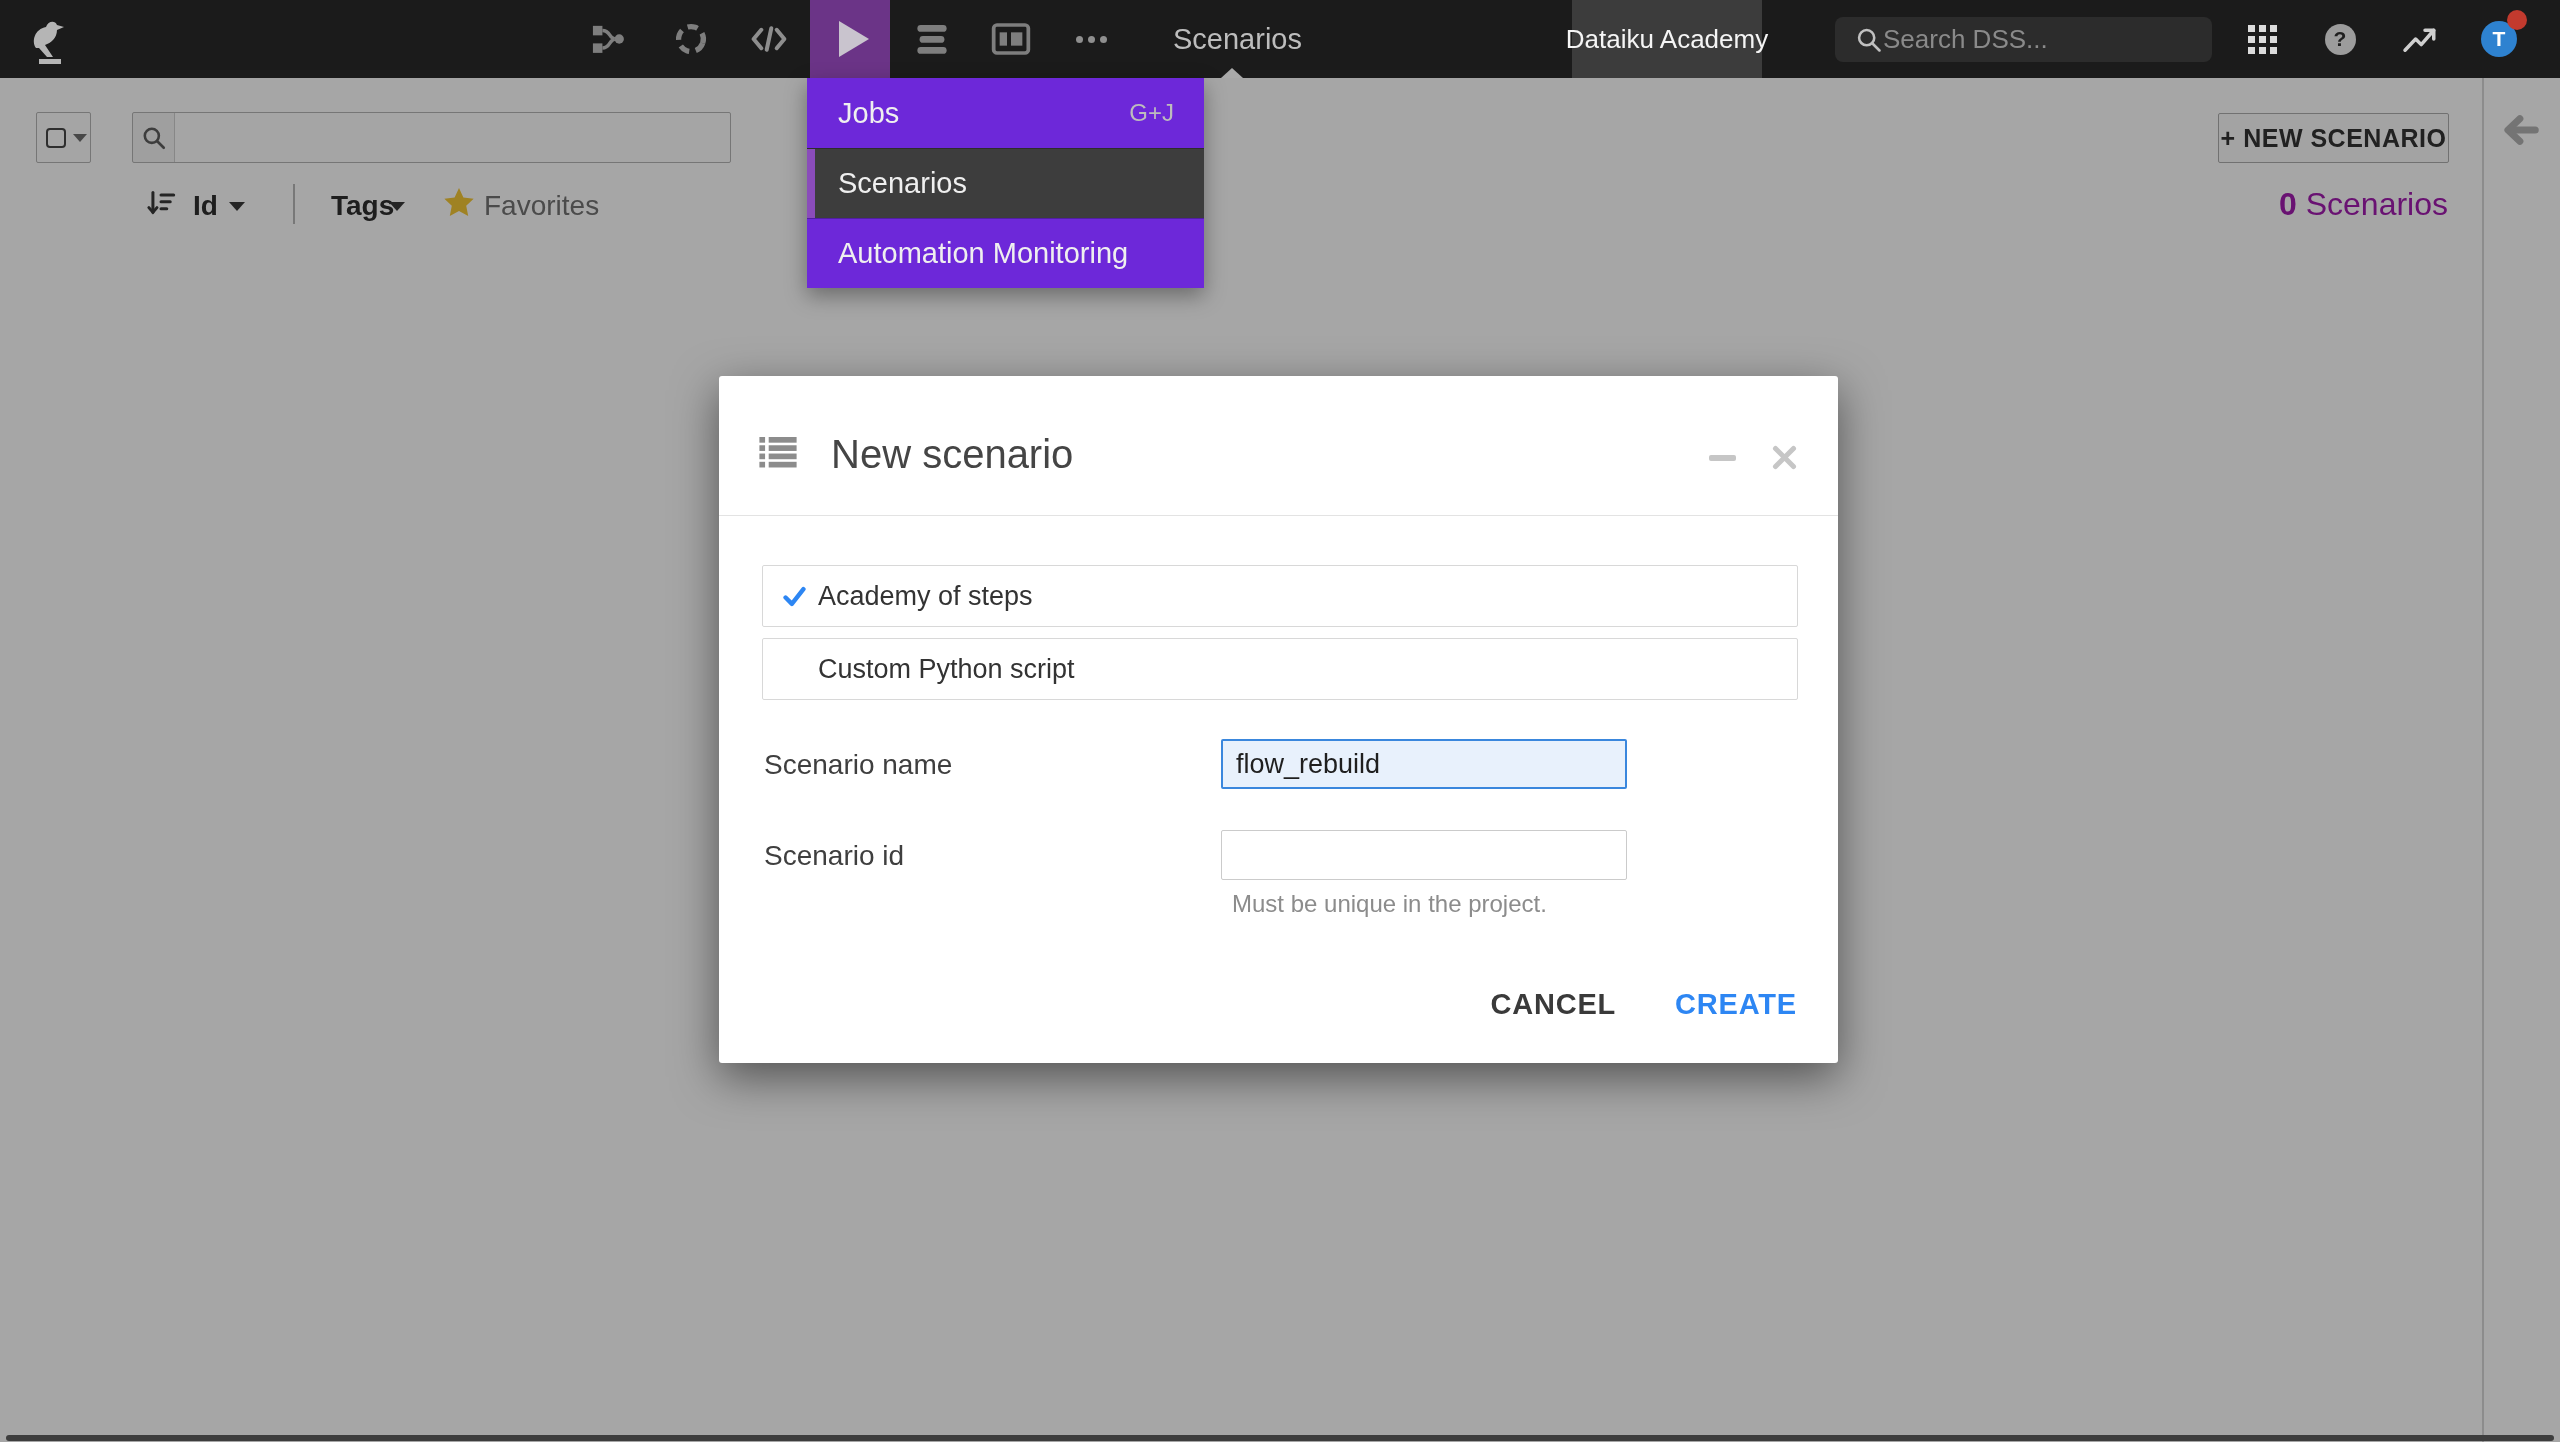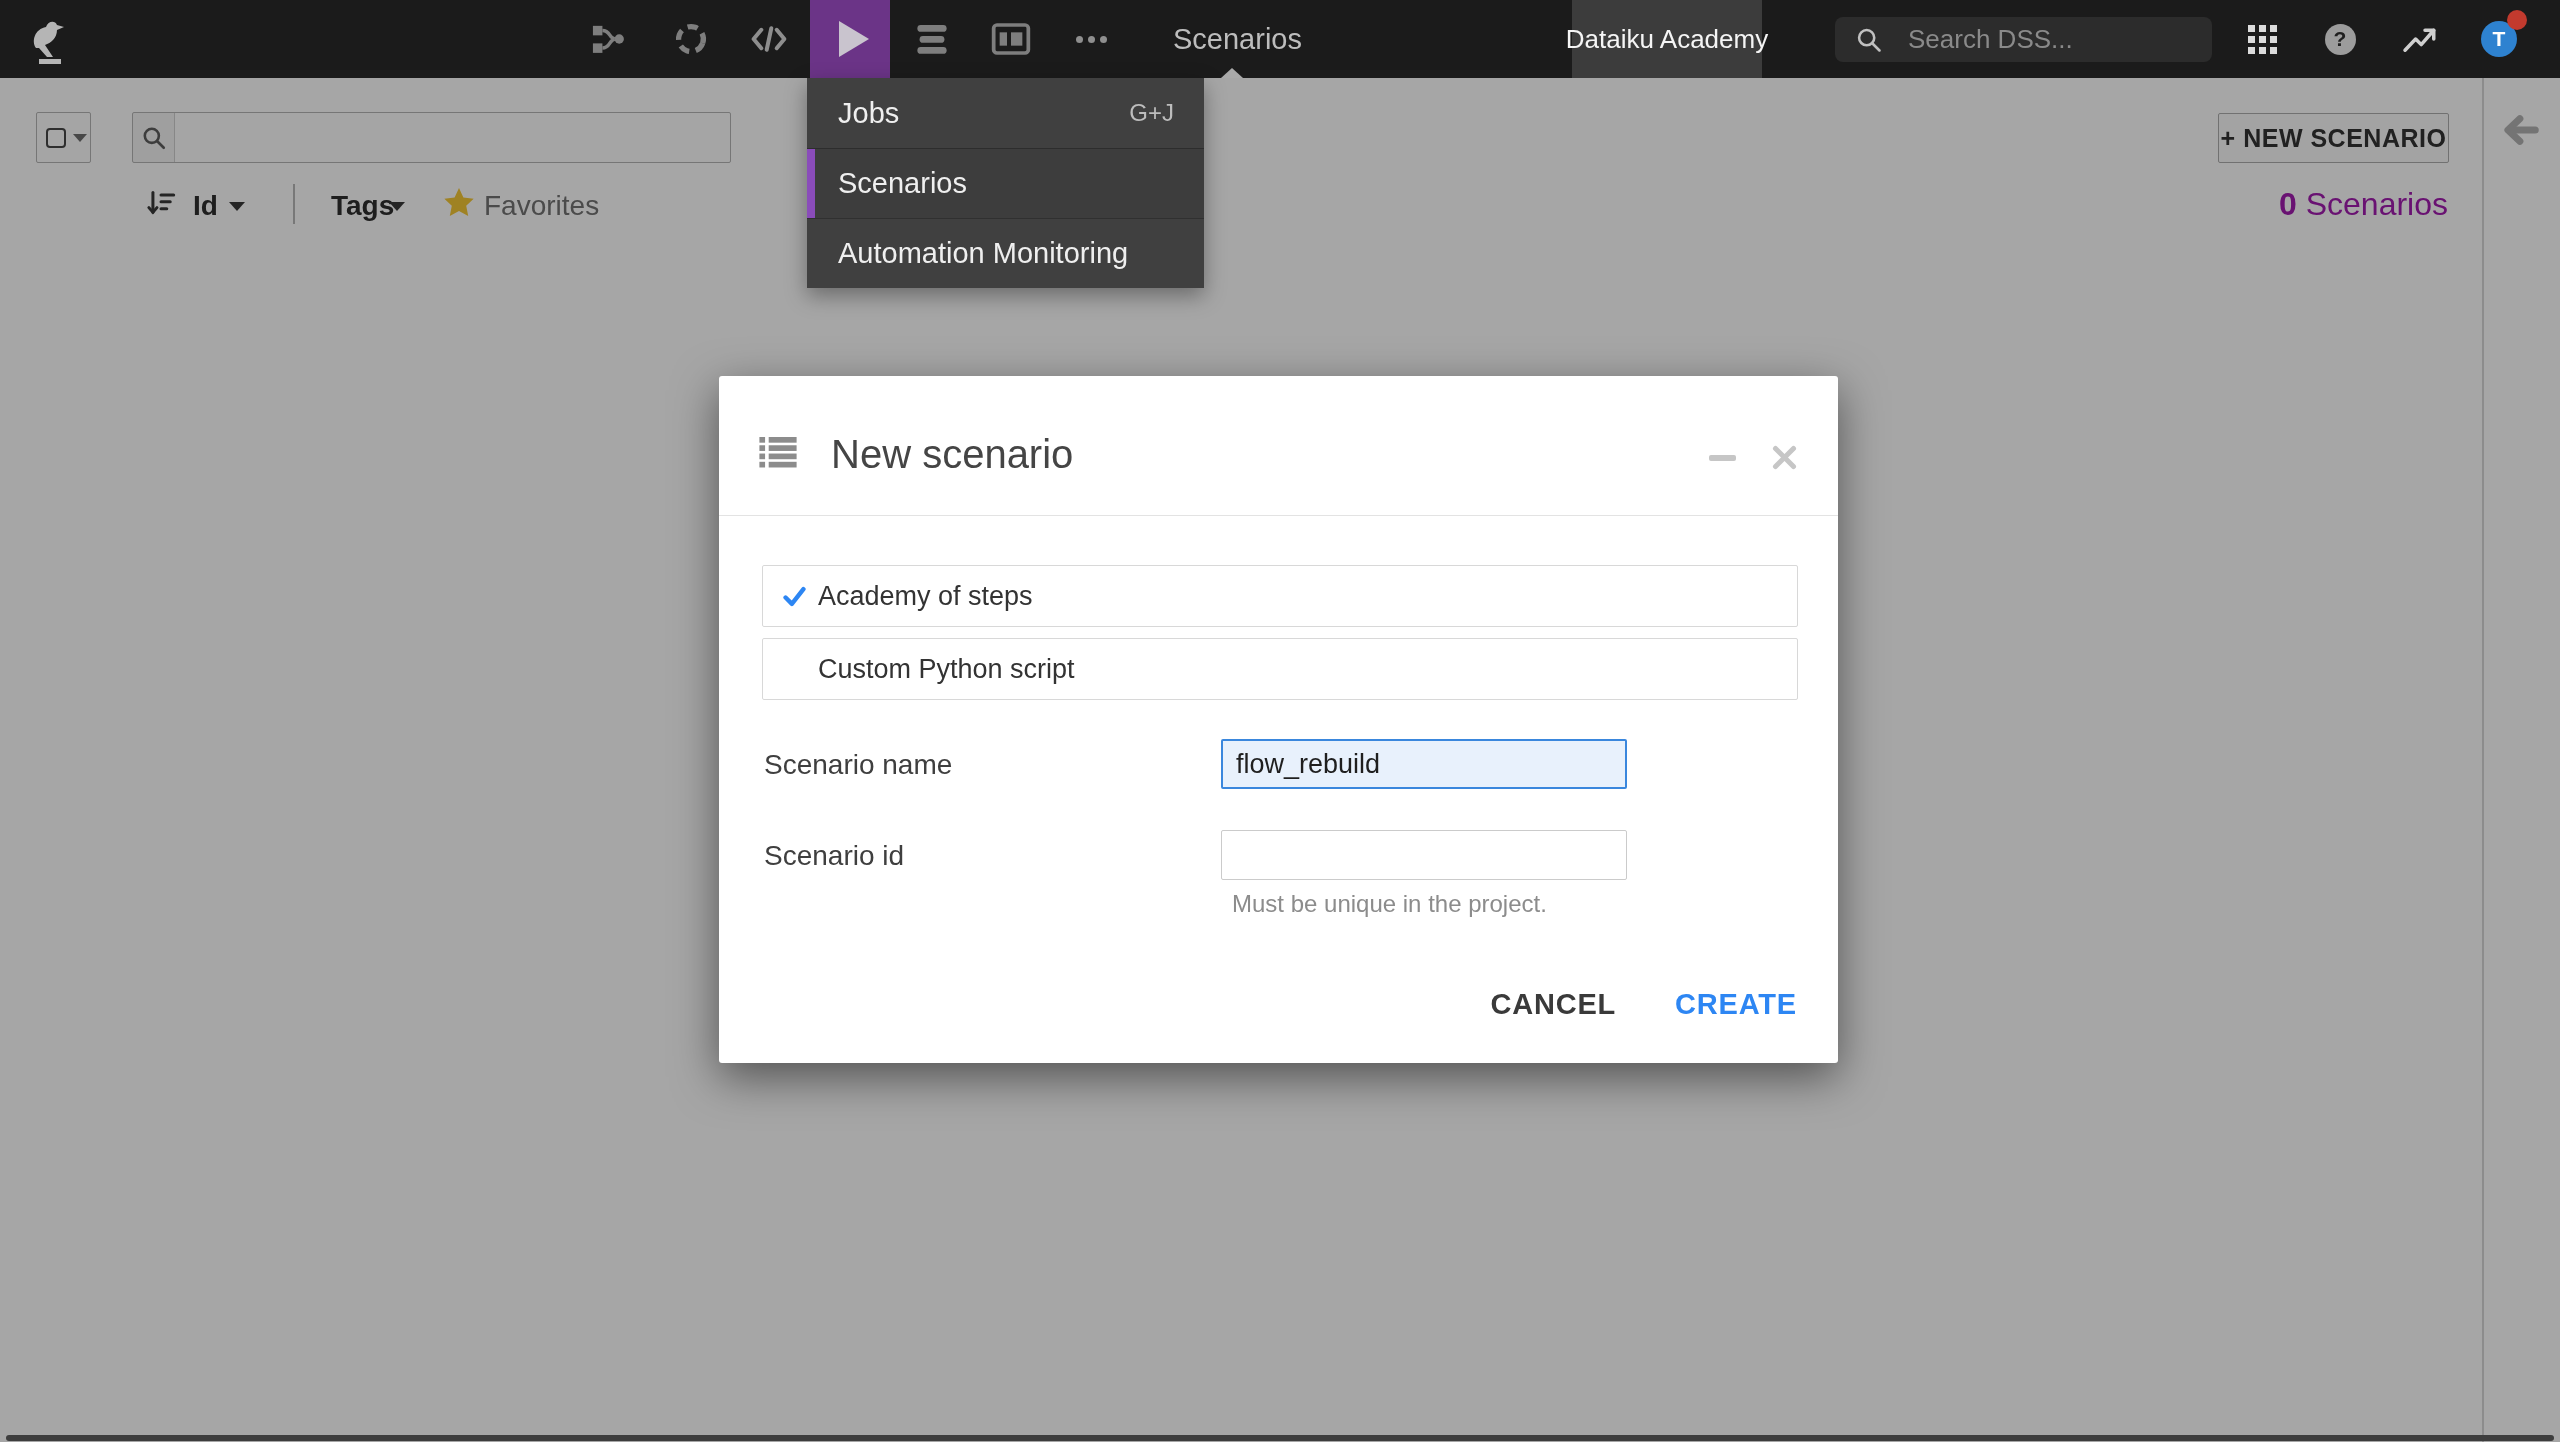--- a/index.html
+++ b/index.html
@@ -19,21 +19,21 @@
   .play-tri { width:0; height:0; border-left:30px solid #c9c4ce; border-top:18px solid transparent; border-bottom:18px solid transparent; margin-left:8px; }
   .tb-icon.jobs { left:904px; }
   .tb-icon.dash { left:983px; }
   .dots { position:absolute; left:1071px; top:0; height:78px; width:40px; display:flex; align-items:center; justify-content:center; gap:5px; cursor:pointer; }
   .dots i { width:7px; height:7px; border-radius:50%; background:#8f8f8f; }
   .nav-current { position:absolute; left:1173px; top:0; height:78px; line-height:78px; font-size:29px; color:#bdbdbd; white-space:nowrap; }
   .nav-caret { position:absolute; left:1221px; top:68px; width:0; height:0; border-left:11px solid transparent; border-right:11px solid transparent; border-bottom:10px solid #a9a9a9; }
   .academy { position:absolute; left:1572px; top:0; width:190px; height:78px; background:#3c3c3c; color:#f5f5f5; font-size:26px; display:flex; align-items:center; justify-content:center; cursor:pointer; white-space:nowrap; }
   .dss-search { position:absolute; left:1835px; top:17px; width:377px; height:45px; background:#2c2c2c; border-radius:8px; display:flex; align-items:center; }
   .dss-search svg { margin-left:20px; flex:none; }
-  .dss-search input { background:transparent; border:none; outline:none; color:#eab308; font-size:26px; margin-left:25px; width:280px; font-family:inherit; }
+  .dss-search input { background:transparent; border:none; outline:none; color:#eab308; font-size:26px; margin-left:0; width:280px; font-family:inherit; }
   .dss-search input::placeholder { color:#8a8a8a; }
   .tb-right-icon { position:absolute; top:0; height:78px; width:44px; display:flex; align-items:center; justify-content:center; cursor:pointer; }
   .grid-i { left:2240px; }
   .help-i { left:2318px; }
   .help-circle { width:31px; height:31px; border-radius:50%; background:#9c9c9c; color:#1f1f1f; font-size:21px; font-weight:700; display:flex; align-items:center; justify-content:center; }
   .trend-i { left:2398px; }
   .avatar { position:absolute; left:2481px; top:21px; width:36px; height:36px; border-radius:50%; background:#2e82d0; color:#fff; font-size:21px; font-weight:700; display:flex; align-items:center; justify-content:center; cursor:pointer; }
   .notif-dot { position:absolute; left:2507px; top:10px; width:20px; height:20px; border-radius:50%; background:#c23a2e; }
 
   
@@ -59,21 +59,21 @@
   .scn-count b { font-weight:700; }
   .right-divider { position:absolute; left:2482px; top:0; bottom:0; width:2px; background:#d7d7d7; }
   .panel-arrow { position:absolute; left:2503px; top:36px; cursor:pointer; }
   .bottom-strip { position:absolute; left:6px; right:6px; bottom:1px; height:6px; border-radius:3px; background:#5e5e5e; }
 
   
   .overlay { position:absolute; left:0; top:78px; right:0; bottom:0; background:rgba(0,0,0,0.35); z-index:60; }
 
   
   .dropdown { position:absolute; left:807px; top:78px; width:397px; z-index:70; box-shadow:0 8px 20px rgba(0,0,0,0.35); }
-  .dd-item { position:relative; height:70px; background:#404040; color:#efefef; font-size:29px; display:flex; align-items:center; padding-left:31px; cursor:pointer; border-top:1px solid rgba(0,0,0,0.25); }
+  .dd-item { position:relative; height:70px; background:#6d28d9; color:#efefef; font-size:29px; display:flex; align-items:center; padding-left:31px; cursor:pointer; border-top:1px solid rgba(0,0,0,0.25); }
   .dd-item:first-child { border-top:none; }
   .dd-item.active { background:#3d3d3d; box-shadow:inset 8px 0 0 #8a4cba; }
   .dd-shortcut { position:absolute; right:30px; font-size:24px; color:#bdbdbd; }
 
   
   .modal { position:absolute; left:719px; top:376px; width:1119px; height:687px; background:#fff; border-radius:3px; box-shadow:0 14px 45px rgba(0,0,0,0.5); z-index:80; }
   .modal-header { position:absolute; left:0; top:0; right:0; height:140px; border-bottom:1px solid #e3e3e3; }
   .m-list-icon { position:absolute; left:40px; top:61px; }
   .m-title { position:absolute; left:112px; top:56px; font-size:40px; color:#454545; white-space:nowrap; }
   .m-min { position:absolute; left:990px; top:79px; width:27px; height:6px; border-radius:2px; background:#c6c6c6; cursor:pointer; }

